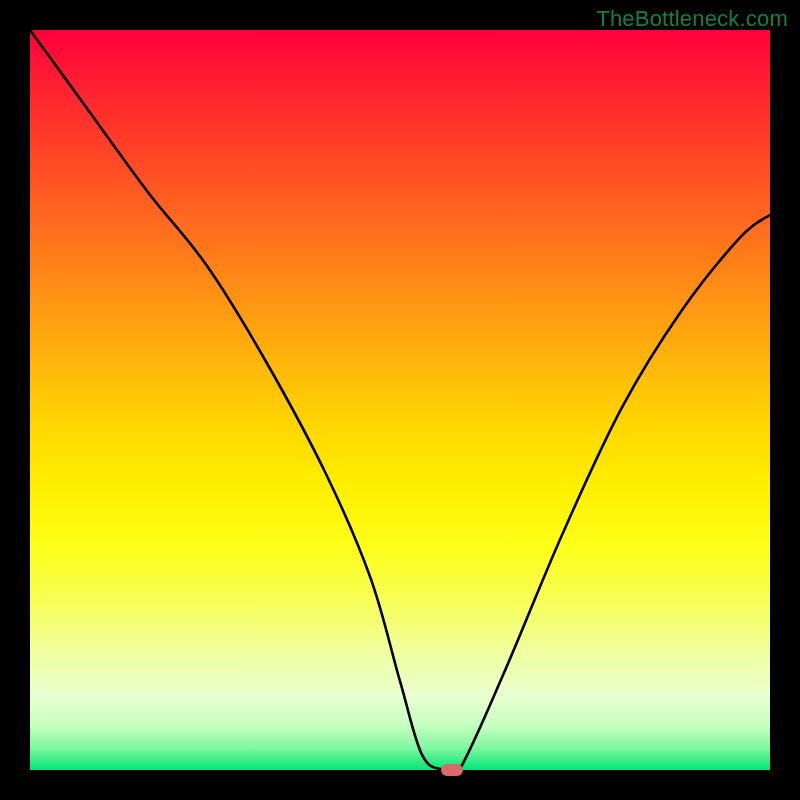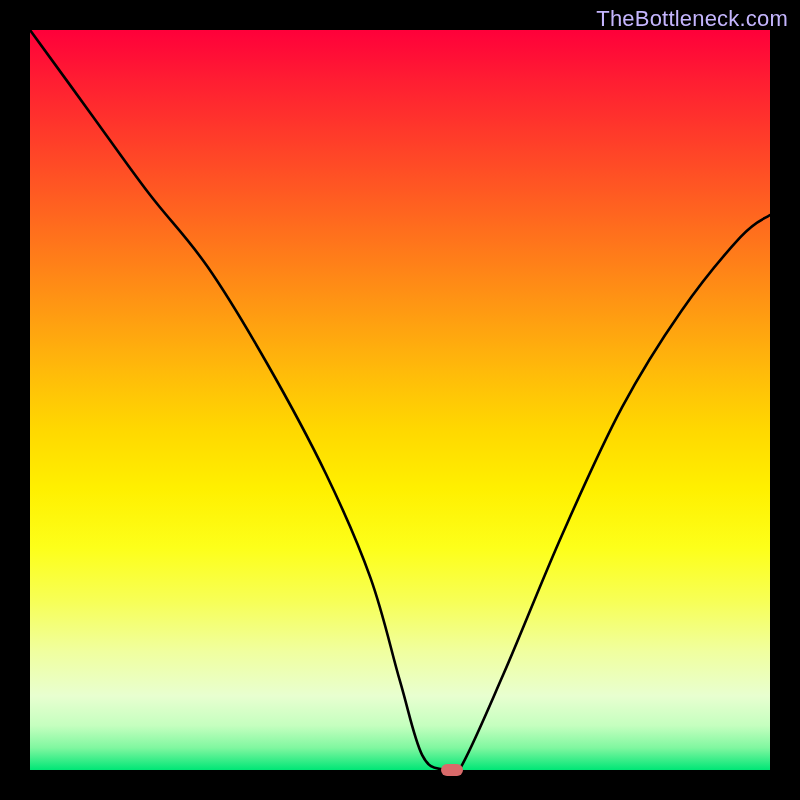--- a/index.html
+++ b/index.html
@@ -39,21 +39,21 @@
       #e8ffd0 90%,
       #c5ffbf 94%,
       #80f7a0 97%,
       #00e676 100%
     );
   }
   .watermark {
     position: absolute;
     top: 6px;
     right: 12px;
-    color: #c4b5fd;
+    color: #15803d;
     font-size: 22px;
     font-weight: 500;
     letter-spacing: 0.2px;
     user-select: none;
   }
   svg.curve {
     position: absolute;
     inset: 0;
     width: 100%;
     height: 100%;

